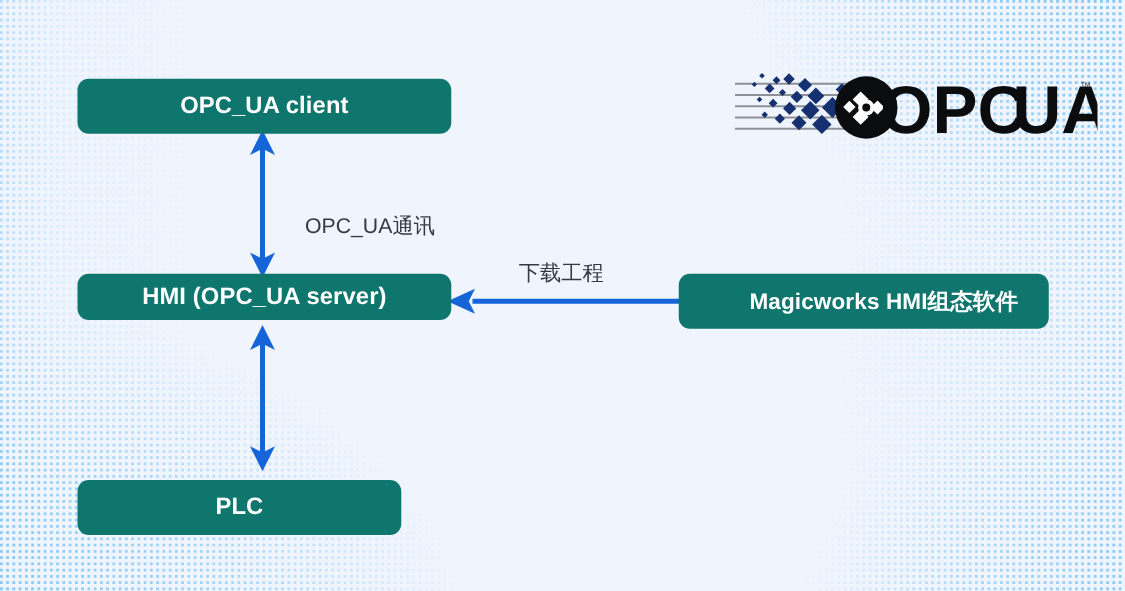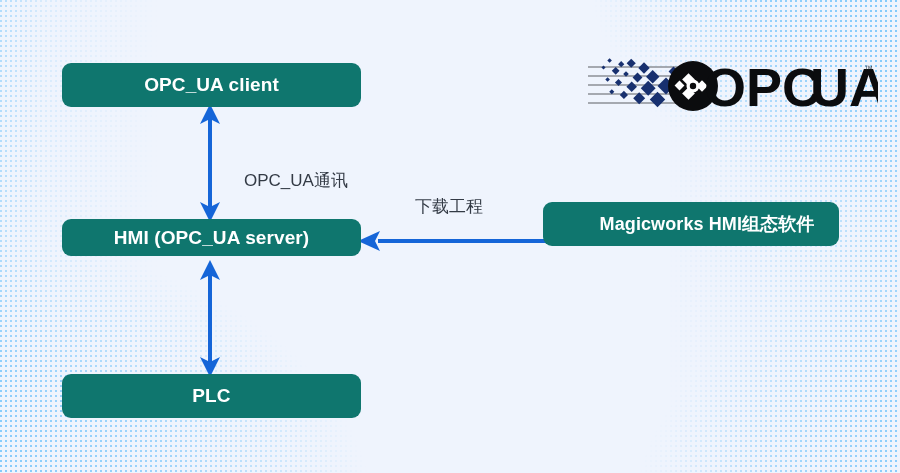--- a/index.html
+++ b/index.html
@@ -68,43 +68,43 @@
     justify-content: center;
     font-weight: bold;
     font-size: 19px;
     letter-spacing: 0.1px;
     white-space: nowrap;
     box-sizing: border-box;
   }
 
   #node-opcua-client { left: 62px;  top: 63px;  width: 299px; height: 44px; }
   #node-hmi-server   { left: 62px;  top: 219px; width: 299px; height: 37px; }
-  #node-plc          { left: 62px;  top: 374px; width: 299px; height: 44px; }
-  #node-magicworks   { left: 543px; top: 202px; width: 296px; height: 44px; font-size: 18px; padding-left: 32px; }
+  #node-plc          { left: 62px;  top: 384px; width: 259px; height: 44px; }
+  #node-magicworks   { left: 543px; top: 219px; width: 296px; height: 44px; font-size: 18px; padding-left: 32px; }
 
   
   .arrow-svg {
     position: absolute;
     overflow: visible;
   }
   #arrow-client-hmi { left: 190px; top: 104px; width: 40px; height: 118px; }
   #arrow-hmi-plc    { left: 190px; top: 260px; width: 40px; height: 117px; }
   #arrow-magic-hmi  { left: 358px; top: 226px; width: 190px; height: 30px; }
 
   
   .edge-label {
     position: absolute;
     color: #333a45;
     font-size: 17px;
     white-space: nowrap;
     font-family: "Liberation Sans", "DejaVu Sans", sans-serif;
   }
   #label-opcua-comm  { left: 244px; top: 150px; margin-top: 19px; }
   #label-fieldbus    { left: 236px; top: 311px; }
-  #label-download    { left: 415px; top: 195px; }
+  #label-download    { left: 415px; top: 207px; }
 
   
   #opcua-logo {
     position: absolute;
     left: 588px;
     top: 50px;
     width: 290px;
     height: 64px;
   }
 </style>

